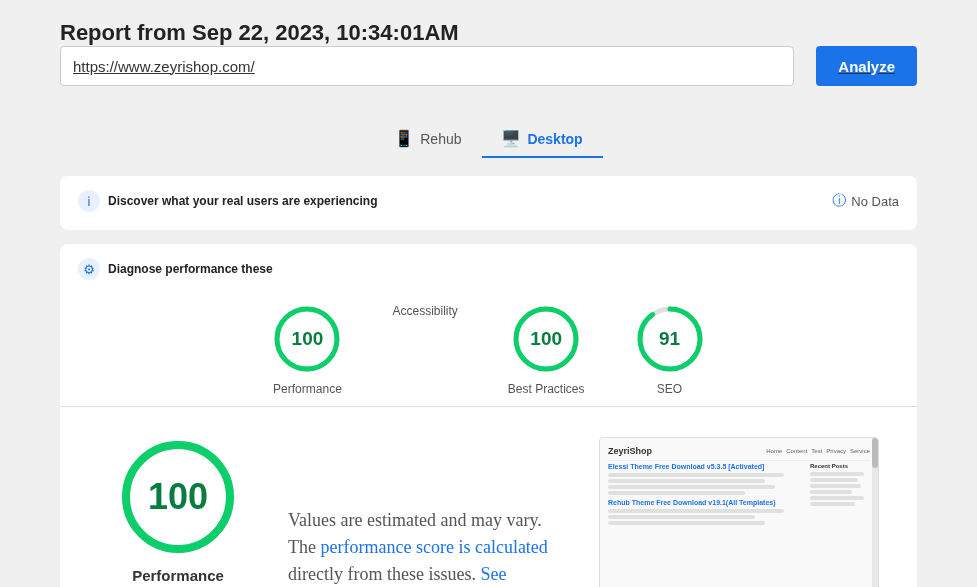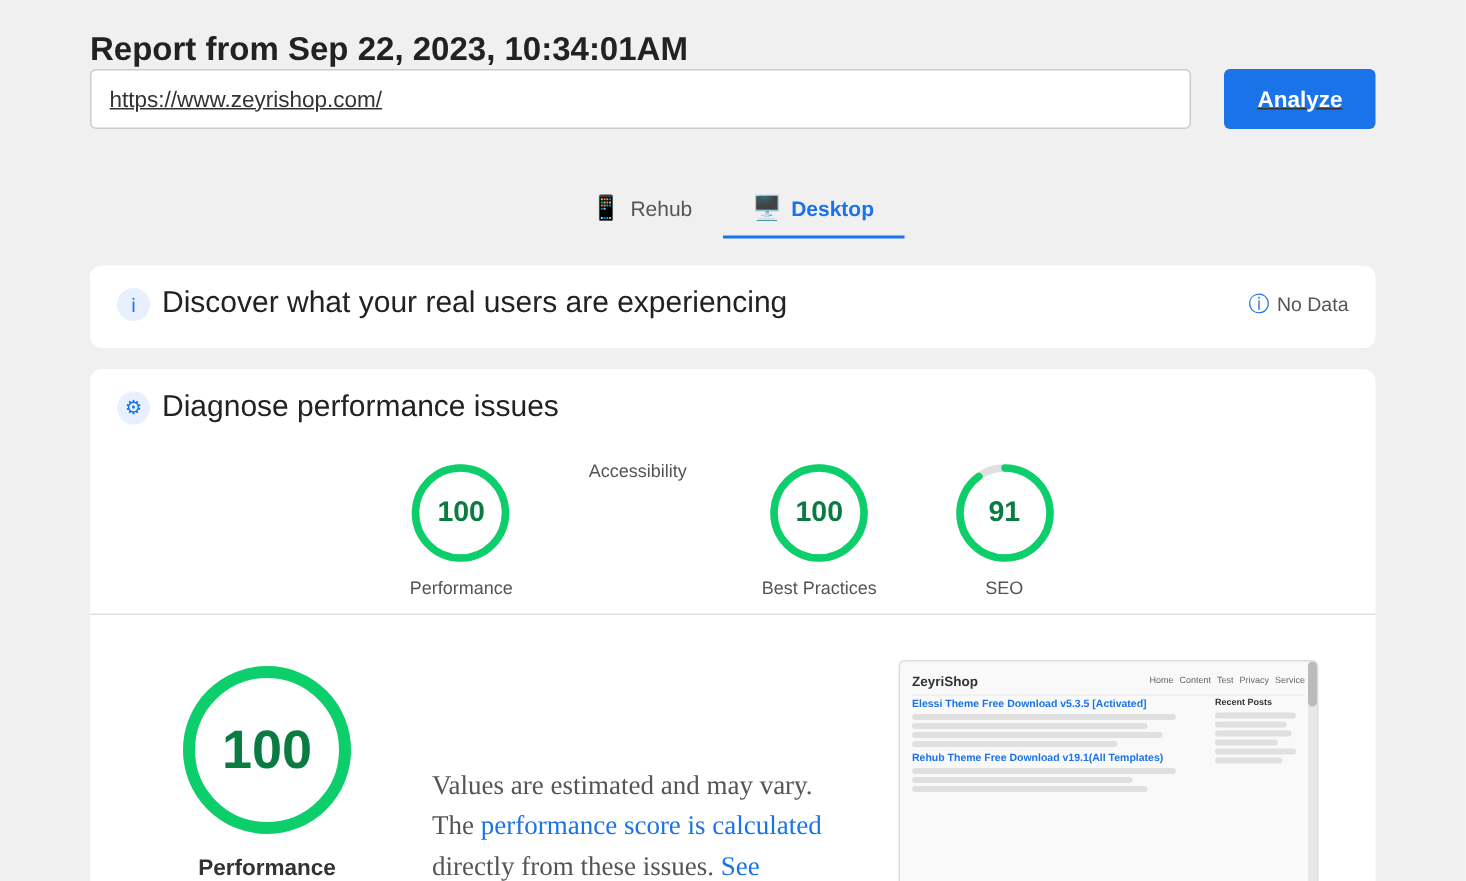--- a/index.html
+++ b/index.html
@@ -96,22 +96,22 @@
       display: flex;
       align-items: center;
       justify-content: center;
       font-size: 13px;
     }
     .section-icon.blue {
       background: #e8f0fe;
       color: #1a73e8;
     }
     .section-title {
-      font-size: 20px;
-      font-weight: normal;
+      font-size: 12px;
+      font-weight: bold;
       color: #222;
     }
     .no-data {
       display: flex;
       align-items: center;
       gap: 5px;
       font-size: 13px;
       color: #555;
     }
     .no-data-icon {
@@ -327,21 +327,21 @@
         <span class="no-data-icon">ⓘ</span>
         <span>No Data</span>
       </div>
     </div>
   </div>
 
   <div class="section">
     <div class="section-header">
       <div class="section-title-row">
         <div class="section-icon blue">⚙</div>
-        <span class="section-title">Diagnose performance issues</span>
+        <span class="section-title">Diagnose performance these</span>
       </div>
     </div>
 
     <div class="scores-row">
 
       <div class="score-item">
         <div class="score-circle">
           <svg class="circle-svg" viewBox="0 0 70 70">
             <circle cx="35" cy="35" r="30" fill="none" stroke="#e0e0e0" stroke-width="5"></circle>
             <circle cx="35" cy="35" r="30" fill="none" stroke="#0cce6b" stroke-width="5" stroke-dasharray="188.5" stroke-dashoffset="0" stroke-linecap="round"></circle>

